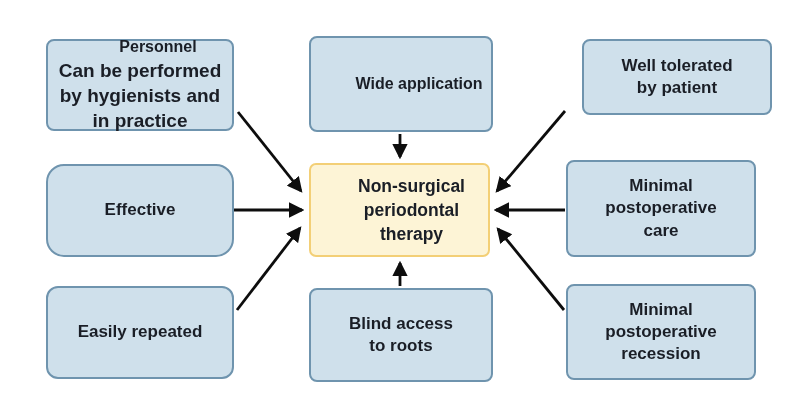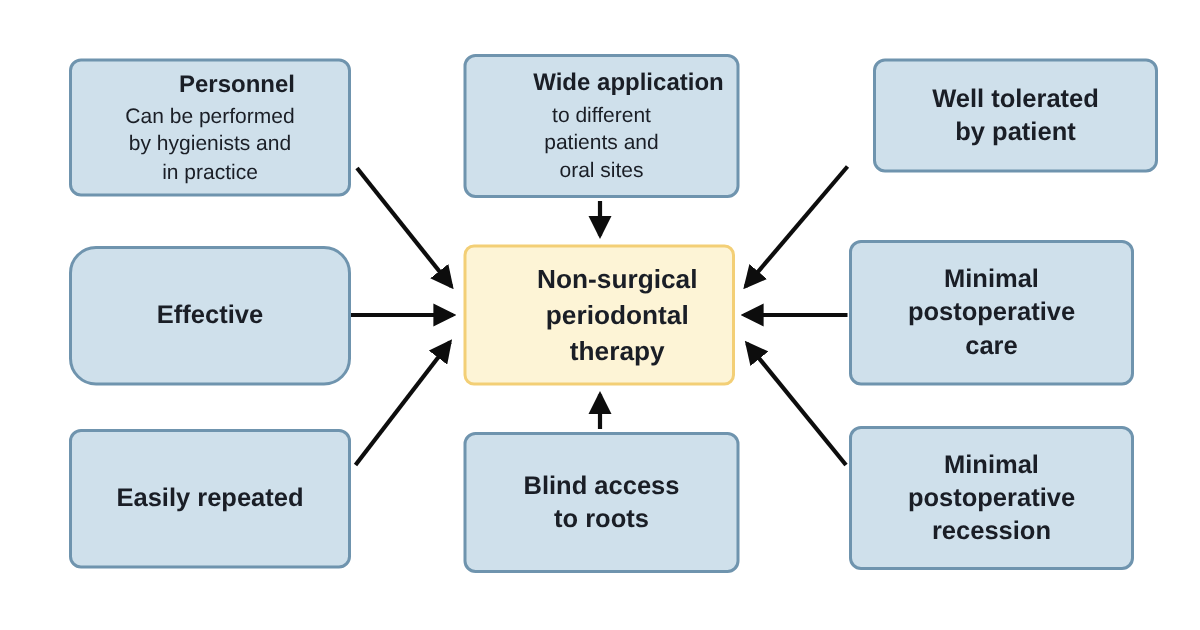--- a/index.html
+++ b/index.html
@@ -18,26 +18,26 @@
   .factor{
     background:var(--factor-fill,#cfe0eb);
     border:2px solid var(--factor-border,#6f94ae);
   }
   .center-box{
     background:var(--center-fill,#fdf4d6);
     border:2px solid var(--center-border,#f3cf76);
     border-radius:7px;
   }
   .title{font-size:16px;font-weight:700;line-height:1.3;white-space:pre-line;margin-left:36px;}
-  .body{font-size:14px;font-weight:400;line-height:1.32;white-space:pre-line;margin-top:0;}
+  .body{font-size:19px;font-weight:700;line-height:1.32;white-space:pre-line;margin-top:0;}
   .label{font-size:17px;font-weight:700;line-height:1.3;white-space:pre-line;}
   .center-label{font-size:17.5px;font-weight:700;line-height:1.38;white-space:pre-line;}
   .b-personnel{left:46px;top:39px;width:188px;height:92px;}
   .b-effective{left:46px;top:164px;width:188px;height:93px;border-radius:18px;}
-  .b-easily{left:46px;top:286px;width:188px;height:93px;}
+  .b-easily{left:46px;top:286px;width:188px;height:93px;border-radius:12px;}
   .b-wide{left:309px;top:36px;width:184px;height:96px;}
   .b-center{left:309px;top:163px;width:181px;height:94px;padding-left:32px;}
   .b-blind{left:309px;top:288px;width:184px;height:94px;}
   .b-well{left:566px;top:39px;width:190px;height:76px;margin-left:16px;}
   .b-care{left:566px;top:160px;width:190px;height:97px;}
   .b-recession{left:566px;top:284px;width:190px;height:96px;}
 </style>
 </head>
 <body>
 
@@ -69,23 +69,20 @@
   <div class="box factor b-effective">
     <div class="label">Effective</div>
   </div>
 
   <div class="box factor b-easily">
     <div class="label">Easily repeated</div>
   </div>
 
   <div class="box factor b-wide">
     <div class="title">Wide application</div>
-    <div class="body">to different
-patients and
-oral sites</div>
   </div>
 
   <div class="box center-box b-center">
     <div class="center-label">Non-surgical
 periodontal
 therapy</div>
   </div>
 
   <div class="box factor b-blind">
     <div class="label">Blind access

